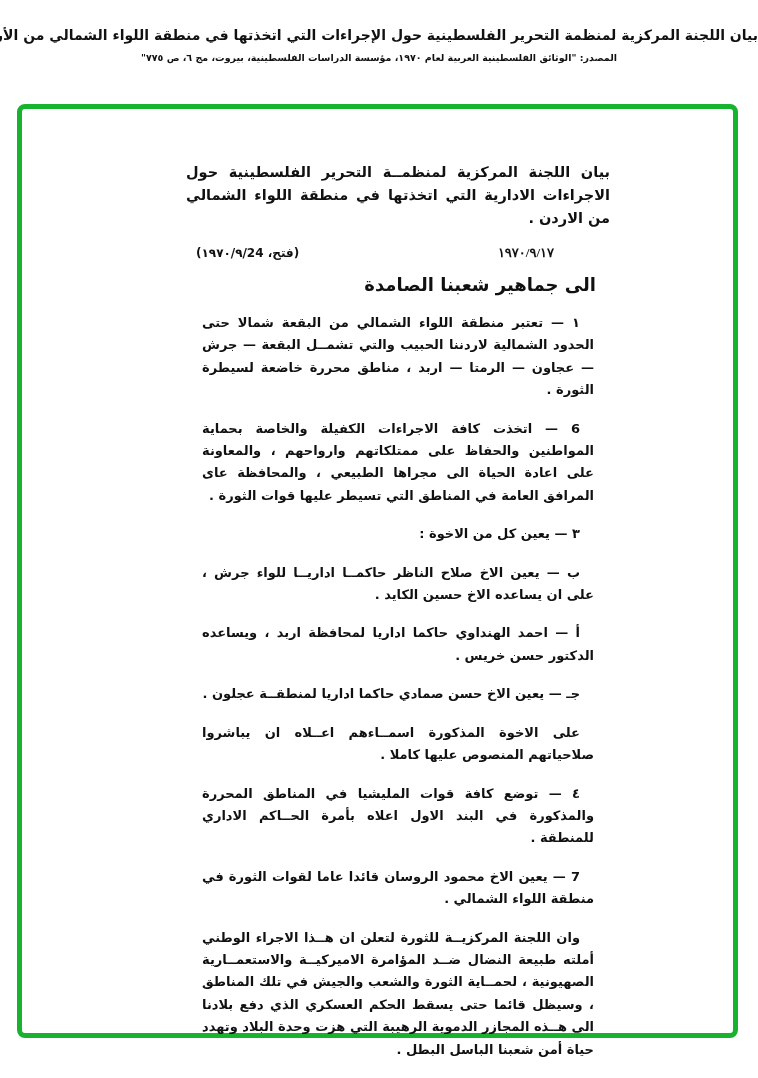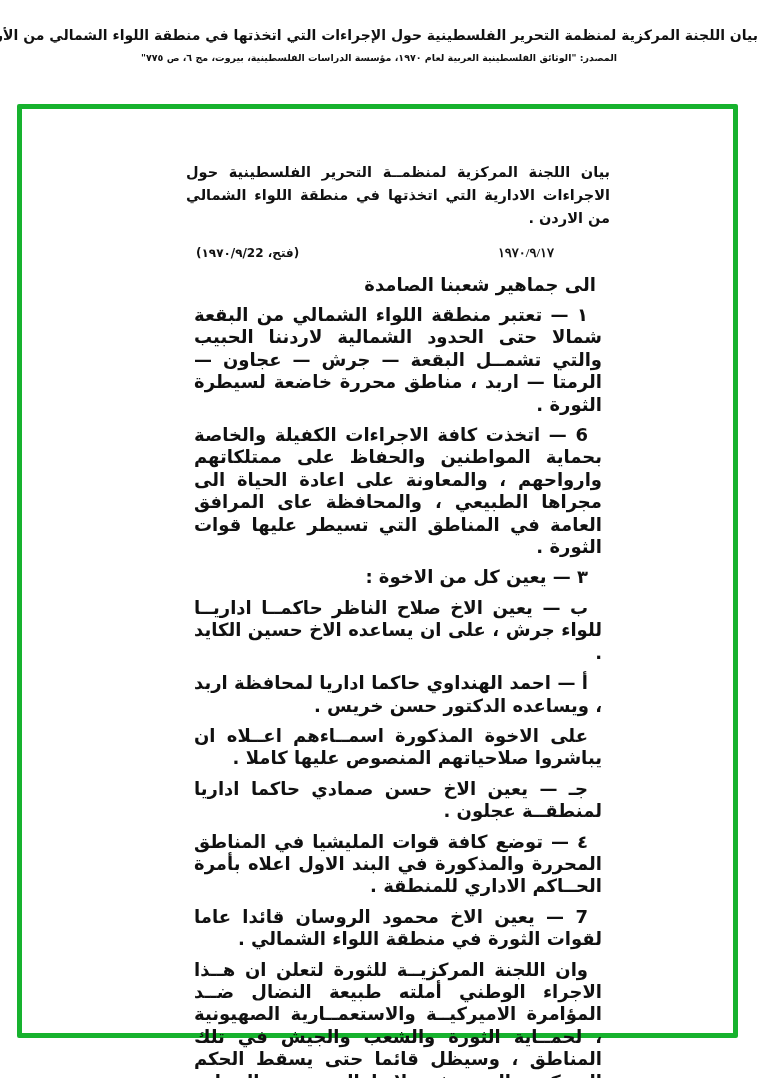--- a/index.html
+++ b/index.html
@@ -33,21 +33,21 @@
     white-space: nowrap;
   }
   
   .green-box {
     position: absolute;
     left: 17px;
     top: 104px;
     width: 721px;
     height: 934px;
     border: 5px solid #17b22e;
-    border-radius: 2px;
+    border-radius: 8px;
     background: #ffffff;
   }
   
   .doc {
     position: absolute;
     top: 52px;
     right: 123px;
     width: 424px;
     direction: rtl;
   }
@@ -68,26 +68,26 @@
   .doc-date { padding-left: 0; margin-right: 0; padding-right: 56px; font-family: Liberation Serif, serif; }
   .doc-date-note { margin-left: 10px; font-size: 12px; }
   .doc-salutation {
     margin-top: 13px;
     font-size: 18px;
     font-weight: bold;
     line-height: 22px;
     text-indent: 14px;
   }
   .doc-body p {
-    font-size: 18px;
+    font-size: 13px;
     font-weight: bold;
     line-height: 22.4px;
     text-align: justify;
     text-indent: 14px;
-    margin: 8px;
+    margin: 16px;
   }
   .doc-closing {
     margin-right: 78px;
   }
   .doc-closing p {
     font-size: 13px;
     font-weight: bold;
     line-height: 23px;
     margin: 8px;
     text-align: right;
@@ -104,33 +104,33 @@
     <div class="top-source">المصدر: "الوثائق الفلسطينية العربية لعام ١٩٧٠، مؤسسة الدراسات الفلسطينية، بيروت، مج ٦، ص ٧٧٥"</div>
   </div>
 
   <div class="green-box">
     <div class="doc">
 
       <div class="doc-title">بيان اللجنة المركزية لمنظمــة التحرير الفلسطينية حول الاجراءات الادارية التي اتخذتها في منطقة اللواء الشمالي من الاردن .</div>
 
       <div class="date-row">
         <span class="doc-date">١٩٧٠/٩/١٧</span>
-        <span class="doc-date-note">(فتح، ١٩٧٠/٩/22)</span>
+        <span class="doc-date-note">(فتح، ١٩٧٠/٩/24)</span>
       </div>
 
       <div class="doc-salutation">الى جماهير شعبنا الصامدة</div>
 
       <div class="doc-body">
         <p>١ — تعتبر منطقة اللواء الشمالي من البقعة شمالا حتى الحدود الشمالية لاردننا الحبيب والتي تشمــل البقعة — جرش — عجاون — الرمتا — اربد ، مناطق محررة خاضعة لسيطرة الثورة .</p>
         <p>6 — اتخذت كافة الاجراءات الكفيلة والخاصة بحماية المواطنين والحفاظ على ممتلكاتهم وارواحهم ، والمعاونة على اعادة الحياة الى مجراها الطبيعي ، والمحافظة عاى المرافق العامة في المناطق التي تسيطر عليها قوات الثورة .</p>
         <p>٣ — يعين كل من الاخوة :</p>
         <p>ب — يعين الاخ صلاح الناظر حاكمــا اداريــا للواء جرش ، على ان يساعده الاخ حسين الكايد .</p>
         <p>أ — احمد الهنداوي حاكما اداريا لمحافظة اربد ، ويساعده الدكتور حسن خريس .</p>
+        <p>جـ — يعين الاخ حسن صمادي حاكما اداريا لمنطقــة عجلون .</p>
         <p>على الاخوة المذكورة اسمــاءهم اعــلاه ان يباشروا صلاحياتهم المنصوص عليها كاملا .</p>
-        <p>جـ — يعين الاخ حسن صمادي حاكما اداريا لمنطقــة عجلون .</p>
         <p>٤ — توضع كافة قوات المليشيا في المناطق المحررة والمذكورة في البند الاول اعلاه بأمرة الحــاكم الاداري للمنطقة .</p>
         <p>7 — يعين الاخ محمود الروسان قائدا عاما لقوات الثورة في منطقة اللواء الشمالي .</p>
         <p>وان اللجنة المركزيــة للثورة لتعلن ان هــذا الاجراء الوطني أملته طبيعة النضال ضــد المؤامرة الاميركيــة والاستعمــارية الصهيونية ، لحمــاية الثورة والشعب والجيش في تلك المناطق ، وسيظل قائما حتى يسقط الحكم العسكري الذي دفع بلادنا الى هــذه المجازر الدموية الرهيبة التي هزت وحدة البلاد وتهدد حياة أمن شعبنا الباسل البطل .</p>
       </div>
 
       <div class="doc-closing">
         <p>عاشت جماهير شعبنا المناضلة ،</p>
         <p class="second">المجد والخلود لشهدائنا الابرار .</p>
       </div>
 

